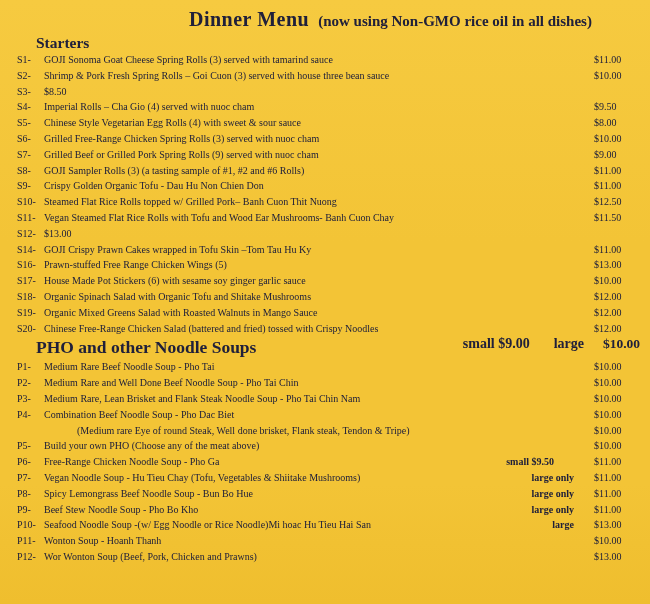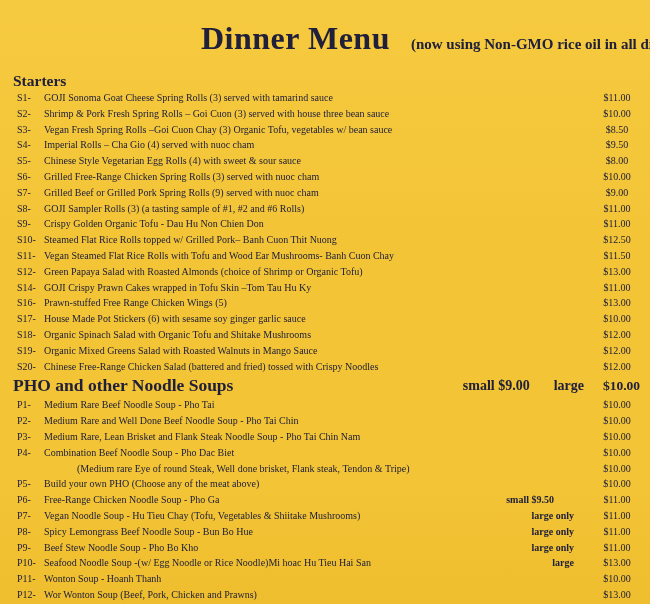--- a/index.html
+++ b/index.html
@@ -12,45 +12,45 @@
     width:650px; height:604px; box-sizing:border-box;
     padding:6px 10px 0 13px;
     background:linear-gradient(180deg, var(--bg-light) 0%, var(--bg) 40%, var(--bg) 80%, var(--bg-dark) 100%);
     color:var(--ink);
   }
   .menu-header {
     display:flex; align-items:baseline; gap:9px;
     margin:2px 0 2px 176px; white-space:nowrap;
   }
   .menu-title {
-    font-size:32px; font-weight:bold; margin:12px; letter-spacing:0.5px;
+    font-size:20px; font-weight:bold; margin:0; letter-spacing:0.5px;
   }
   .menu-title-note {
     font-size:15px; font-weight:bold;
   }
   .section-head {
-    display:flex; align-items:center; white-space:nowrap;
+    display:flex; align-items:flex-start; white-space:nowrap;margin-left:23px;
   }
   .section-head h2 { margin:0; flex:1; }
   .starters .section-head h2 { font-size:15.5px; line-height:19px; }
   .pho .section-head h2 { font-size:17.5px; line-height:23px; }
   .size-note { font-weight:bold; font-size:14px; }
   .small-note { margin-right:24px; }
   .large-note { margin-right:10px; }
   .head-price { font-weight:bold; font-size:13.5px; width:46px; text-align:right; flex:none; }
   .row {
     display:flex; align-items:baseline;
     font-size:10px; line-height:15.8px; white-space:nowrap;
   }
   .code { flex:none; width:27px; padding-left:4px; }
   .desc { flex:1; overflow:hidden; }
   .row.indent .desc { padding-left:33px; }
   .size-label { font-weight:bold; margin-right:20px; }
   .size-label.mid { margin-right:40px; }
-  .price { flex:none; width:46px; text-align:center; }
+  .price { flex:none; width:46px; text-align:left; }
 </style>
 </head>
 <body>
 
 <div class="menu" style="--bg: #f3c436; --bg-light: #f6ca40; --bg-dark: #efbe2e; --ink: #20203a;">
   <div class="menu-header">
     <h1 class="menu-title">Dinner Menu</h1>
     <span class="menu-title-note">(now using Non-GMO rice oil in all dishes)</span>
   </div>
   <div id="sections">
@@ -63,21 +63,20 @@
           <span class="desc">GOJI Sonoma Goat Cheese Spring Rolls (3) served with tamarind sauce</span>
           <span class="price">$11.00</span>
         </div>
         <div class="row">
           <span class="code">S2-</span>
           <span class="desc">Shrimp &amp; Pork Fresh Spring Rolls – Goi Cuon  (3) served with house three bean sauce</span>
           <span class="price">$10.00</span>
         </div>
         <div class="row">
           <span class="code">S3-</span>
-          <span class="desc">Vegan Fresh Spring Rolls –Goi Cuon Chay (3) Organic Tofu, vegetables w/ bean sauce</span>
           <span class="price">$8.50</span>
         </div>
         <div class="row">
           <span class="code">S4-</span>
           <span class="desc">Imperial Rolls – Cha Gio (4) served with nuoc cham</span>
           <span class="price">$9.50</span>
         </div>
         <div class="row">
           <span class="code">S5-</span>
           <span class="desc">Chinese Style Vegetarian Egg Rolls (4) with sweet &amp; sour sauce</span>
@@ -108,21 +107,20 @@
           <span class="desc">Steamed Flat Rice Rolls topped w/ Grilled Pork– Banh Cuon Thit Nuong</span>
           <span class="price">$12.50</span>
         </div>
         <div class="row">
           <span class="code">S11-</span>
           <span class="desc">Vegan Steamed Flat Rice Rolls with Tofu and Wood Ear Mushrooms- Banh Cuon Chay</span>
           <span class="price">$11.50</span>
         </div>
         <div class="row">
           <span class="code">S12-</span>
-          <span class="desc">Green Papaya Salad with Roasted Almonds (choice of Shrimp or Organic Tofu)</span>
           <span class="price">$13.00</span>
         </div>
         <div class="row">
           <span class="code">S14-</span>
           <span class="desc">GOJI Crispy Prawn Cakes wrapped in Tofu Skin –Tom Tau Hu Ky</span>
           <span class="price">$11.00</span>
         </div>
         <div class="row">
           <span class="code">S16-</span>
           <span class="desc">Prawn-stuffed Free Range Chicken Wings (5)</span>

